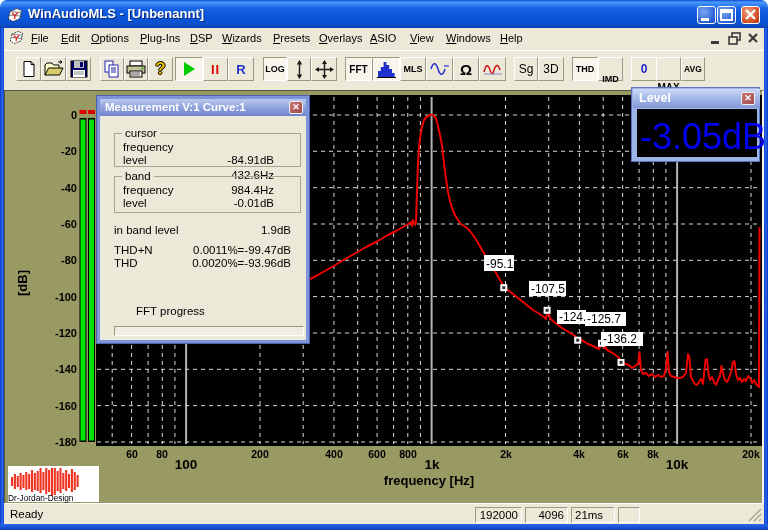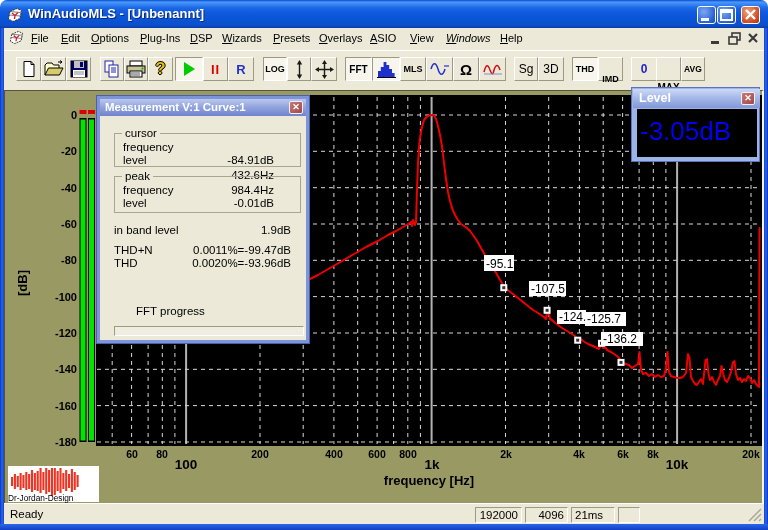--- a/index.html
+++ b/index.html
@@ -30,21 +30,21 @@
 #measwin { position:absolute; left:97px; top:96px; width:212px; height:247px;
  background:#ece9d8; border:3px solid #7e94d8; box-shadow:0 0 0 1px #4a5fae;padding-left:45px; }
 #meastitle { position:absolute; left:0; top:0; width:206px; height:17px;
  background:linear-gradient(180deg,#bcc8ee 0%,#93a6de 45%,#7083cd 100%); color:#fff; font-weight:bold; font-size:11.5px; padding:2px 0 0 5px; }
 .closebtn { position:absolute; width:14px; height:13px; background:linear-gradient(135deg,#c87878,#a04848); border:1px solid #f0f0f4; border-radius:2px; color:#fff; font-size:9px; font-weight:bold; text-align:center; line-height:11px; }
 #levelwin { position:absolute; left:631px; top:87px; width:129px; height:75px;
  background:#9db4e6; border:1px solid #5a74c0; }
 #leveltitle { position:absolute; left:1px; top:1px; width:127px; height:19px;
  background:linear-gradient(180deg,#cdd9f6 0%,#a6bae9 45%,#8298d8 100%); color:#fff; font-weight:bold; font-size:12.5px; padding:2px 0 0 6px; }
 #levelblack { position:absolute; left:5px; top:21px; width:120px; height:48px; background:#000; }
-#leveltext { position:absolute; left:3px; top:7px; color:#0202f0; font-size:26px; letter-spacing:0px; }
+#leveltext { position:absolute; left:3px; top:7px; color:#0202f0; font-size:36px; letter-spacing:0px; }
 .grp { position:absolute; border:1px solid #a9a593; }
 .glabel { position:absolute; top:-7px; left:7px; background:#ece9d8; padding:0 3px; font-size:11.5px; }
 .mrow { position:absolute; font-size:11.5px; color:#000; }
 .mval { position:absolute; font-size:11.5px; color:#000; text-align:right; }
 </style></head>
 <body>
 <div id="win">
   <div id="titlebar">
     <div id="appicon"><svg width="16" height="16" viewBox="0 0 16 16">
           <g>
@@ -79,21 +79,21 @@
     <span class="mi" style="left:27px;"><u>F</u>ile</span>
       <span class="mi" style="left:57px;"><u>E</u>dit</span>
       <span class="mi" style="left:87px;"><u>O</u>ptions</span>
       <span class="mi" style="left:136px;"><u>P</u>lug-Ins</span>
       <span class="mi" style="left:186px;"><u>D</u>SP</span>
       <span class="mi" style="left:218px;"><u>W</u>izards</span>
       <span class="mi" style="left:269px;"><u>P</u>resets</span>
       <span class="mi" style="left:315px;"><u>O</u>verlays</span>
       <span class="mi" style="left:366px;"><u>A</u>SIO</span>
       <span class="mi" style="left:406px;"><u>V</u>iew</span>
-      <span class="mi" style="left:442px;font-style:italic;"><u>W</u>indows</span>
+      <span class="mi" style="left:442px;"><u>W</u>indows</span>
       <span class="mi" style="left:496px;"><u>H</u>elp</span>
     <svg style="position:absolute;left:706px;top:4px;" width="12" height="12">
         <rect x="1" y="8" width="8" height="3" fill="#3a3a3a"></rect>
       </svg>
     <svg style="position:absolute;left:724px;top:3px;" width="13" height="13">
         <rect x="4" y="1" width="8" height="7" fill="none" stroke="#3a3a3a" stroke-width="1.6"></rect>
         <rect x="1" y="5" width="8" height="7" fill="#ece9d8" stroke="#3a3a3a" stroke-width="1.6"></rect>
       </svg>
     <svg style="position:absolute;left:743px;top:3px;" width="13" height="13">
         <path d="M2 2 L10 10 M10 2 L2 10" stroke="#3a3a3a" stroke-width="2.2"></path>
@@ -346,21 +346,21 @@
     <div id="meastitle">Measurement V:1 Curve:1</div>
     <div class="closebtn" style="right:3px;top:2px;">✕</div>
     <div class="grp" style="left:14px;top:34px;width:187px;height:34px;">
         <div class="glabel">cursor</div>
       </div>
     <div class="mrow" style="left:23px;top:42px;">frequency</div>
       <div class="mval" style="left:77px;top:42px;width:97px;margin-top:28px;">432.6Hz</div>
     <div class="mrow" style="left:23px;top:55px;">level</div>
       <div class="mval" style="left:77px;top:55px;width:97px;">-84.91dB</div>
     <div class="grp" style="left:14px;top:77px;width:187px;height:37px;">
-        <div class="glabel">peak</div>
+        <div class="glabel">band</div>
       </div>
     <div class="mrow" style="left:23px;top:85px;">frequency</div>
       <div class="mval" style="left:77px;top:85px;width:97px;">984.4Hz</div>
     <div class="mrow" style="left:23px;top:98px;">level</div>
       <div class="mval" style="left:77px;top:98px;width:97px;">-0.01dB</div>
     <div class="mrow" style="left:14px;top:125px;">in band level</div>
       <div class="mval" style="left:94px;top:125px;width:97px;">1.9dB</div>
     <div class="mrow" style="left:14px;top:145px;">THD+N</div>
       <div class="mval" style="left:57px;top:145px;width:134px;">0.0011%=-99.47dB</div>
     <div class="mrow" style="left:14px;top:158px;">THD</div>

